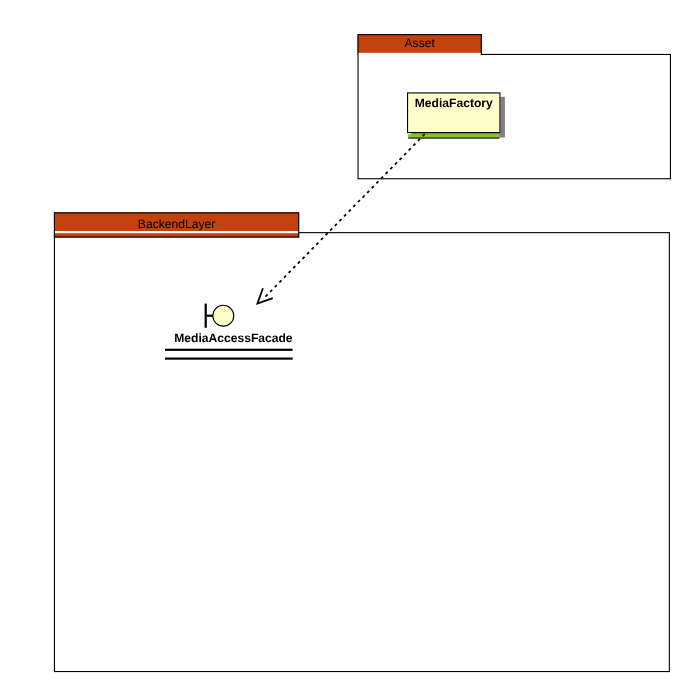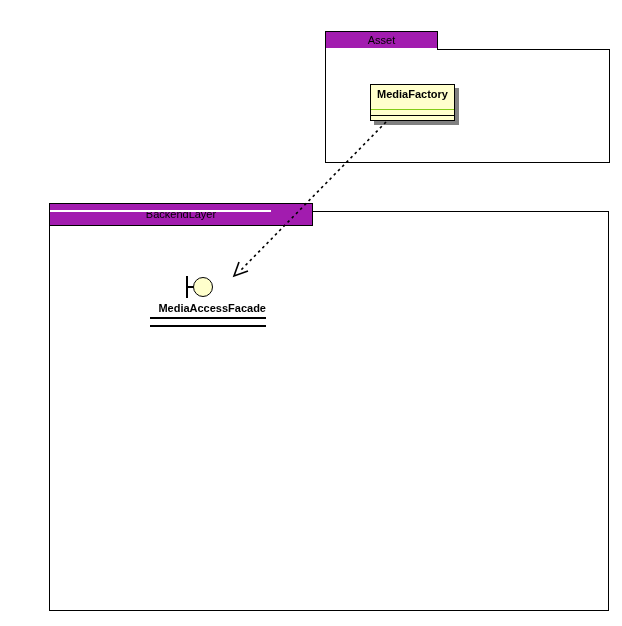--- a/index.html
+++ b/index.html
@@ -17,21 +17,21 @@
     height: 626px;
     background: #ffffff;
     overflow: hidden;
   }
 
   
   .pkg-tab {
     position: absolute;
     box-sizing: border-box;
     border: 1px solid #000000;
-    background: #a21caf;
+    background: #c2410c;
     display: flex;
     align-items: center;
     justify-content: center;
     z-index: 3;
   }
   .pkg-tab-label {
     font-size: 11px;
     color: #000000;
     line-height: 1;
     white-space: nowrap;
@@ -60,27 +60,27 @@
     position: absolute;
     box-sizing: border-box;
     border: 1px solid #000000;
     background: #ffffcc;
     z-index: 6;
     display: flex;
     flex-direction: column;
   }
   .class-name-row {
     box-sizing: border-box;
-    border-bottom: 1px solid #84cc16;
+    border-bottom: 3px solid #84cc16;
     font-size: 11px;
     font-weight: bold;
     color: #000000;
     text-align: center;
     line-height: 1;
-    padding: 4px 6px 9px 6px;
+    padding: 4px 6px 22px 6px;
     white-space: nowrap;
   }
   .class-compartment {
     box-sizing: border-box;
     flex: 1 1 auto;
     border-bottom: 1px solid #000000;
   }
   .class-compartment.last {
     border-bottom: none;
   }
@@ -144,21 +144,21 @@
   <div class="pkg-seam" style="left:326px; top:48px; width:111px; height:2px;"></div>
 
   <div class="class-shadow" style="left:374px; top:88px; width:85px; height:37px;"></div>
   <div class="class-box" style="left:370px; top:84px; width:85px; height:37px;">
     <div class="class-name-row">MediaFactory</div>
     <div class="class-compartment"></div>
     <div class="class-compartment last"></div>
   </div>
 
   <div class="pkg-body" style="left:49px; top:211px; width:560px; height:400px;"></div>
-  <div class="pkg-tab" style="left:49px; top:203px; width:264px; height:23px;">
+  <div class="pkg-tab" style="left:49px; top:193px; width:223px; height:23px;">
     <span class="pkg-tab-label">BackendLayer</span>
   </div>
   <div class="pkg-seam" style="left:50px; top:210px; width:221px; height:2px;"></div>
 
   <div class="lollipop" style="left:186px; top:276px; width:28px; height:22px;">
     <div class="lolli-bar" style="left:0px; top:0px; width:2px; height:22px;"></div>
     <div class="lolli-stem" style="left:2px; top:10px; width:6px; height:2px;"></div>
     <div class="lolli-ball" style="left:7px; top:1px; width:20px; height:20px;"></div>
   </div>
   <div class="iface-label" style="left:150px; top:303px; width:116px;">MediaAccessFacade</div>

